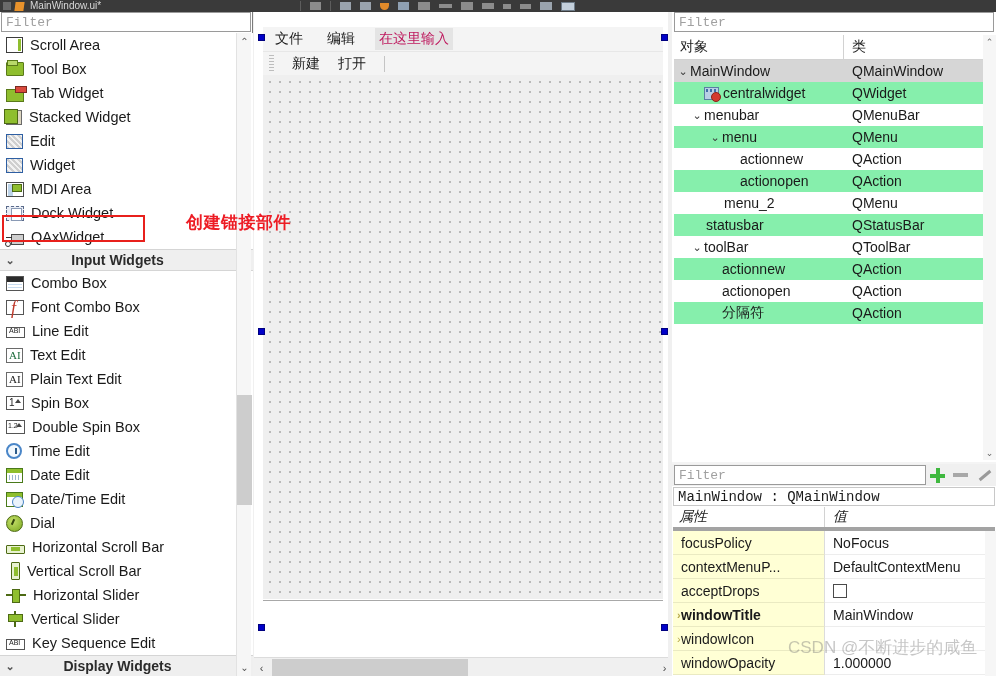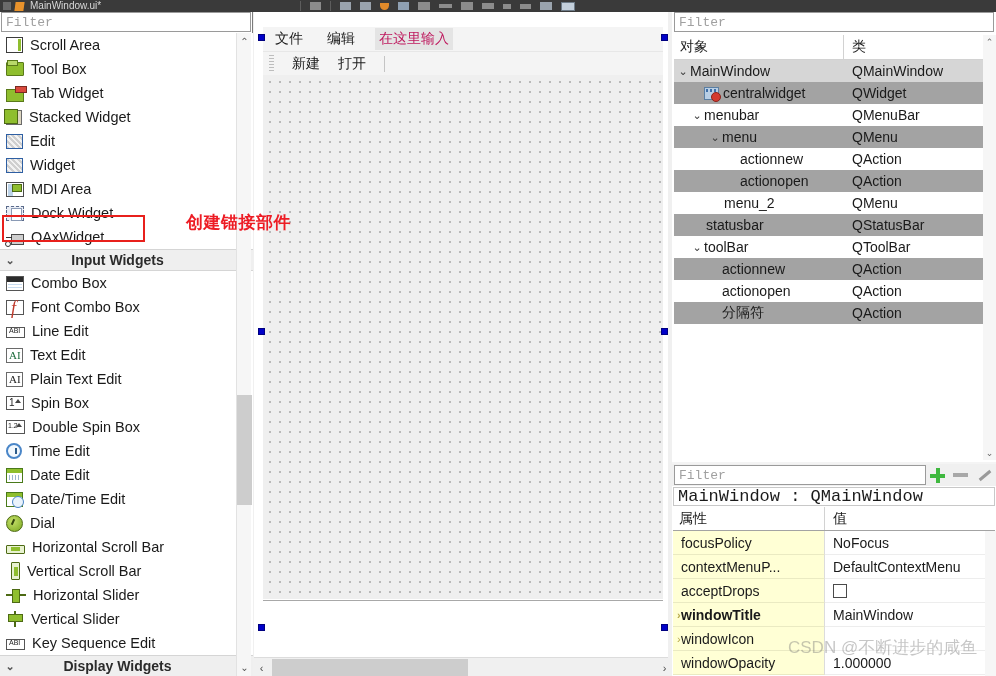--- a/index.html
+++ b/index.html
@@ -271,21 +271,21 @@
     background: #ffffff; border-bottom: 1px solid #d2d2d2;
     display: flex; align-items: center;
   }
   .oh-c1 { width: 170px; padding-left: 6px; font-size: 14px; color: #1a1a1a; border-right: 1px solid #d2d2d2; height:100%; display:flex; align-items:center;}
   .oh-c2 { flex: 1; padding-left: 8px; font-size: 14px; color: #1a1a1a; height:100%; display:flex; align-items:center;}
   .obj-tree {
     position: absolute; left: 2px; top: 48px; width: 320px; bottom: 0;
     overflow: hidden; background: #fff;
   }
   .tree-row { height: 22px; display: flex; align-items: center; font-size: 14px; color: #1a1a1a; }
-  .tree-row.alt { background: #a3a3a3; }
+  .tree-row.alt { background: #86efac; }
   .tree-row.sel { background: #d6d6d6; }
   .tr-name { width: 170px; display: flex; align-items: center; height: 100%; white-space: nowrap;}
   .tr-class { flex: 1; padding-left: 8px; white-space: nowrap; }
   .tr-chev { width: 14px; text-align: center; color: #3a3a3a; font-size: 11px; flex: 0 0 auto;}
   .tr-ico {
     width: 15px; height: 13px; margin-right: 4px; flex: 0 0 auto; position: relative;
     background: #b9cfe5; border: 1px solid #5b7fa3;
   }
   .tr-ico::before {
     content:""; position:absolute; left:1px; top:1px; right:1px; height:3px;
@@ -320,26 +320,26 @@
   .ic-plus { width:15px;height:15px;position:relative;}
   .ic-plus::before{content:"";position:absolute;left:6px;top:0;width:4px;height:15px;background:#3fb83f;}
   .ic-plus::after{content:"";position:absolute;left:0;top:6px;width:15px;height:4px;background:#3fb83f;}
   .ic-minus { width:15px;height:4px;background:#a8a8a8;}
   .ic-pencil { width:14px;height:14px;position:relative;}
   .ic-pencil::before{content:"";position:absolute;left:1px;top:6px;width:14px;height:3px;background:#9a9a9a;transform:rotate(-40deg);}
   .prop-objline {
     position: absolute; left: 1px; top: 23px; width: 322px; height: 19px;
     background: #ffffff; border: 1px solid #c8c8c8;
     display: flex; align-items: center; padding-left: 4px;
-    font-family: "Liberation Mono", monospace; font-size: 17px; color: #1a1a1a;
+    font-family: "Liberation Mono", monospace; font-size: 14px; color: #1a1a1a;
   }
   .prop-header {
     position: absolute; left: 1px; top: 43px; width: 322px; height: 24px;
-    background: #ffffff; border-bottom: 1px solid #a3a3a3;
-    display: flex; align-items: center;
+    background: #ffffff; border-bottom: 4px solid #a3a3a3;
+    display: flex; align-items: center; font-style: italic;
   }
   .ph-c1 { width: 152px; padding-left: 6px; font-size: 14px; color:#1a1a1a; height:100%; display:flex;align-items:center; border-right:1px solid #d2d2d2;}
   .ph-c2 { flex: 1; padding-left: 8px; font-size: 14px; color:#1a1a1a; height:100%; display:flex;align-items:center;}
   .prop-rows {
     position: absolute; left: 1px; top: 67px; width: 322px; bottom: 0; overflow: hidden;
   }
   .prop-row { height: 24px; display: flex; align-items: center; }
   .pr-name {
     width: 152px; height: 100%; background: #ffffd5;
     display: flex; align-items: center; padding-left: 8px;

